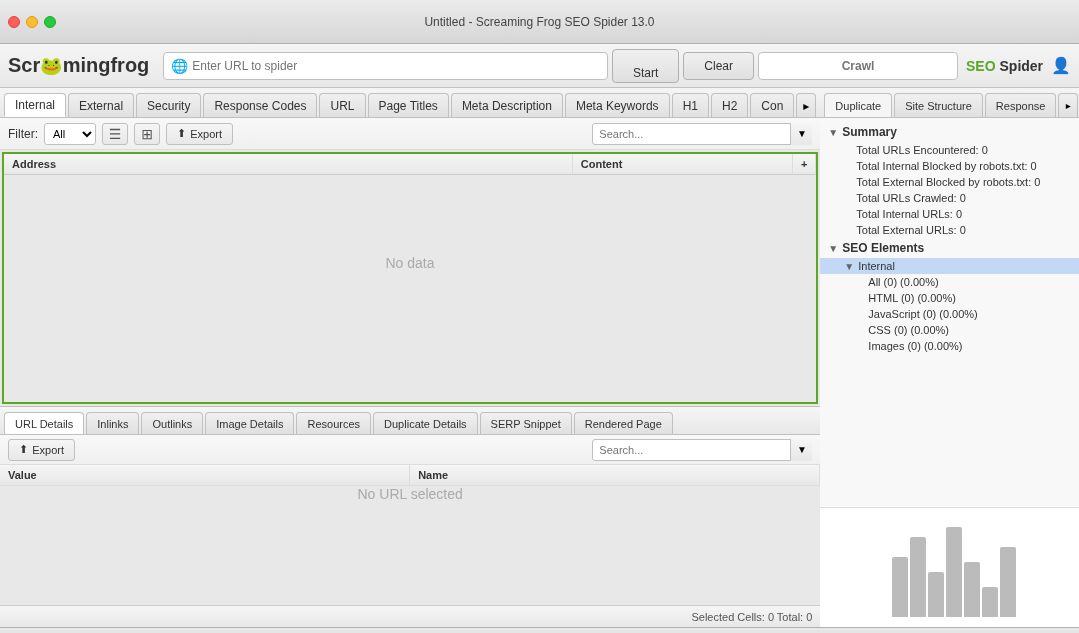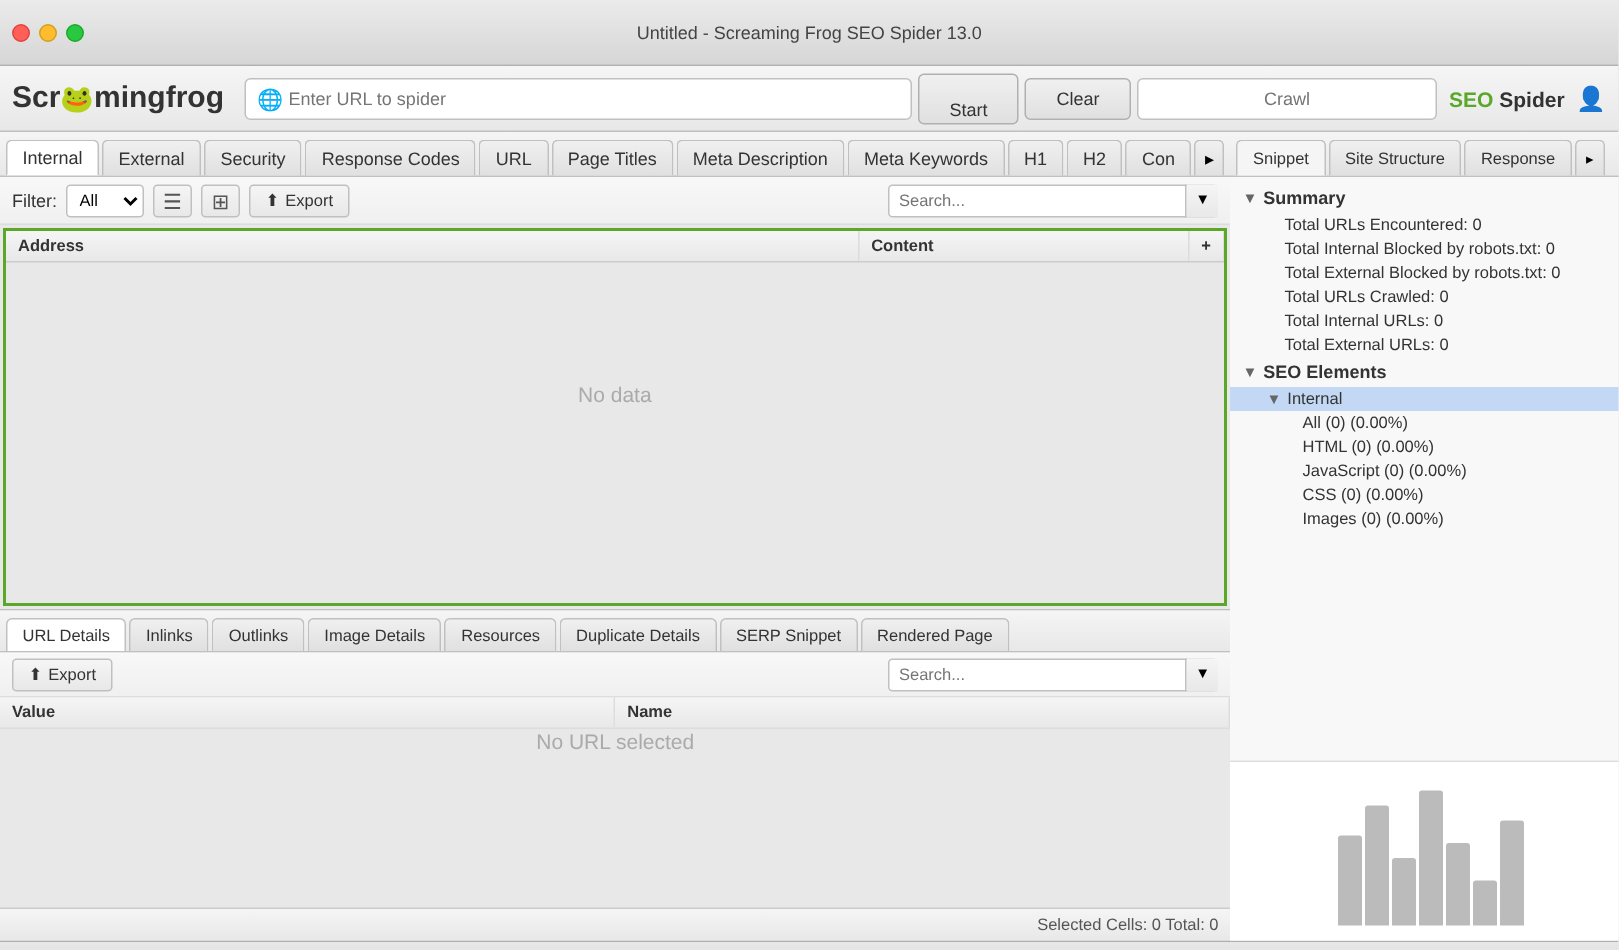--- a/index.html
+++ b/index.html
@@ -91,20 +91,21 @@
       width: 100%;
       height: 28px;
       border: 1px solid #c0c0c0;
       border-radius: 4px;
       padding: 0 24px;
       font-size: 12px;
       background: white;
       color: #999;
       outline: none;
       text-align: center;
+      font-weight: bold;
     }
     .seo-spider-label {
       font-size: 14px;
       font-weight: bold;
       margin-left: 4px;
     }
     .seo-part { color: #5ba829; }
     .spider-part { color: #333; }
     .user-icon { color: #4a90d9; font-size: 16px; margin-left: 4px; }
 
@@ -642,21 +643,21 @@
 
       <div class="bottom-status">
         <span>Selected Cells:  0  Total:  0</span>
       </div>
     </div>
   </div>
 
   <div class="right-panel">
 
     <div class="right-tabs-bar">
-      <div class="right-tab active">Snippet</div>
+      <div class="right-tab active">Duplicate</div>
       <div class="right-tab">Site Structure</div>
       <div class="right-tab">Response</div>
       <div class="right-tab-more">▸</div>
     </div>
 
     <div style="position:relative;flex:1;display:flex;flex-direction:column;">
 
       <div class="right-tree">
 
         <div class="tree-section-header">

